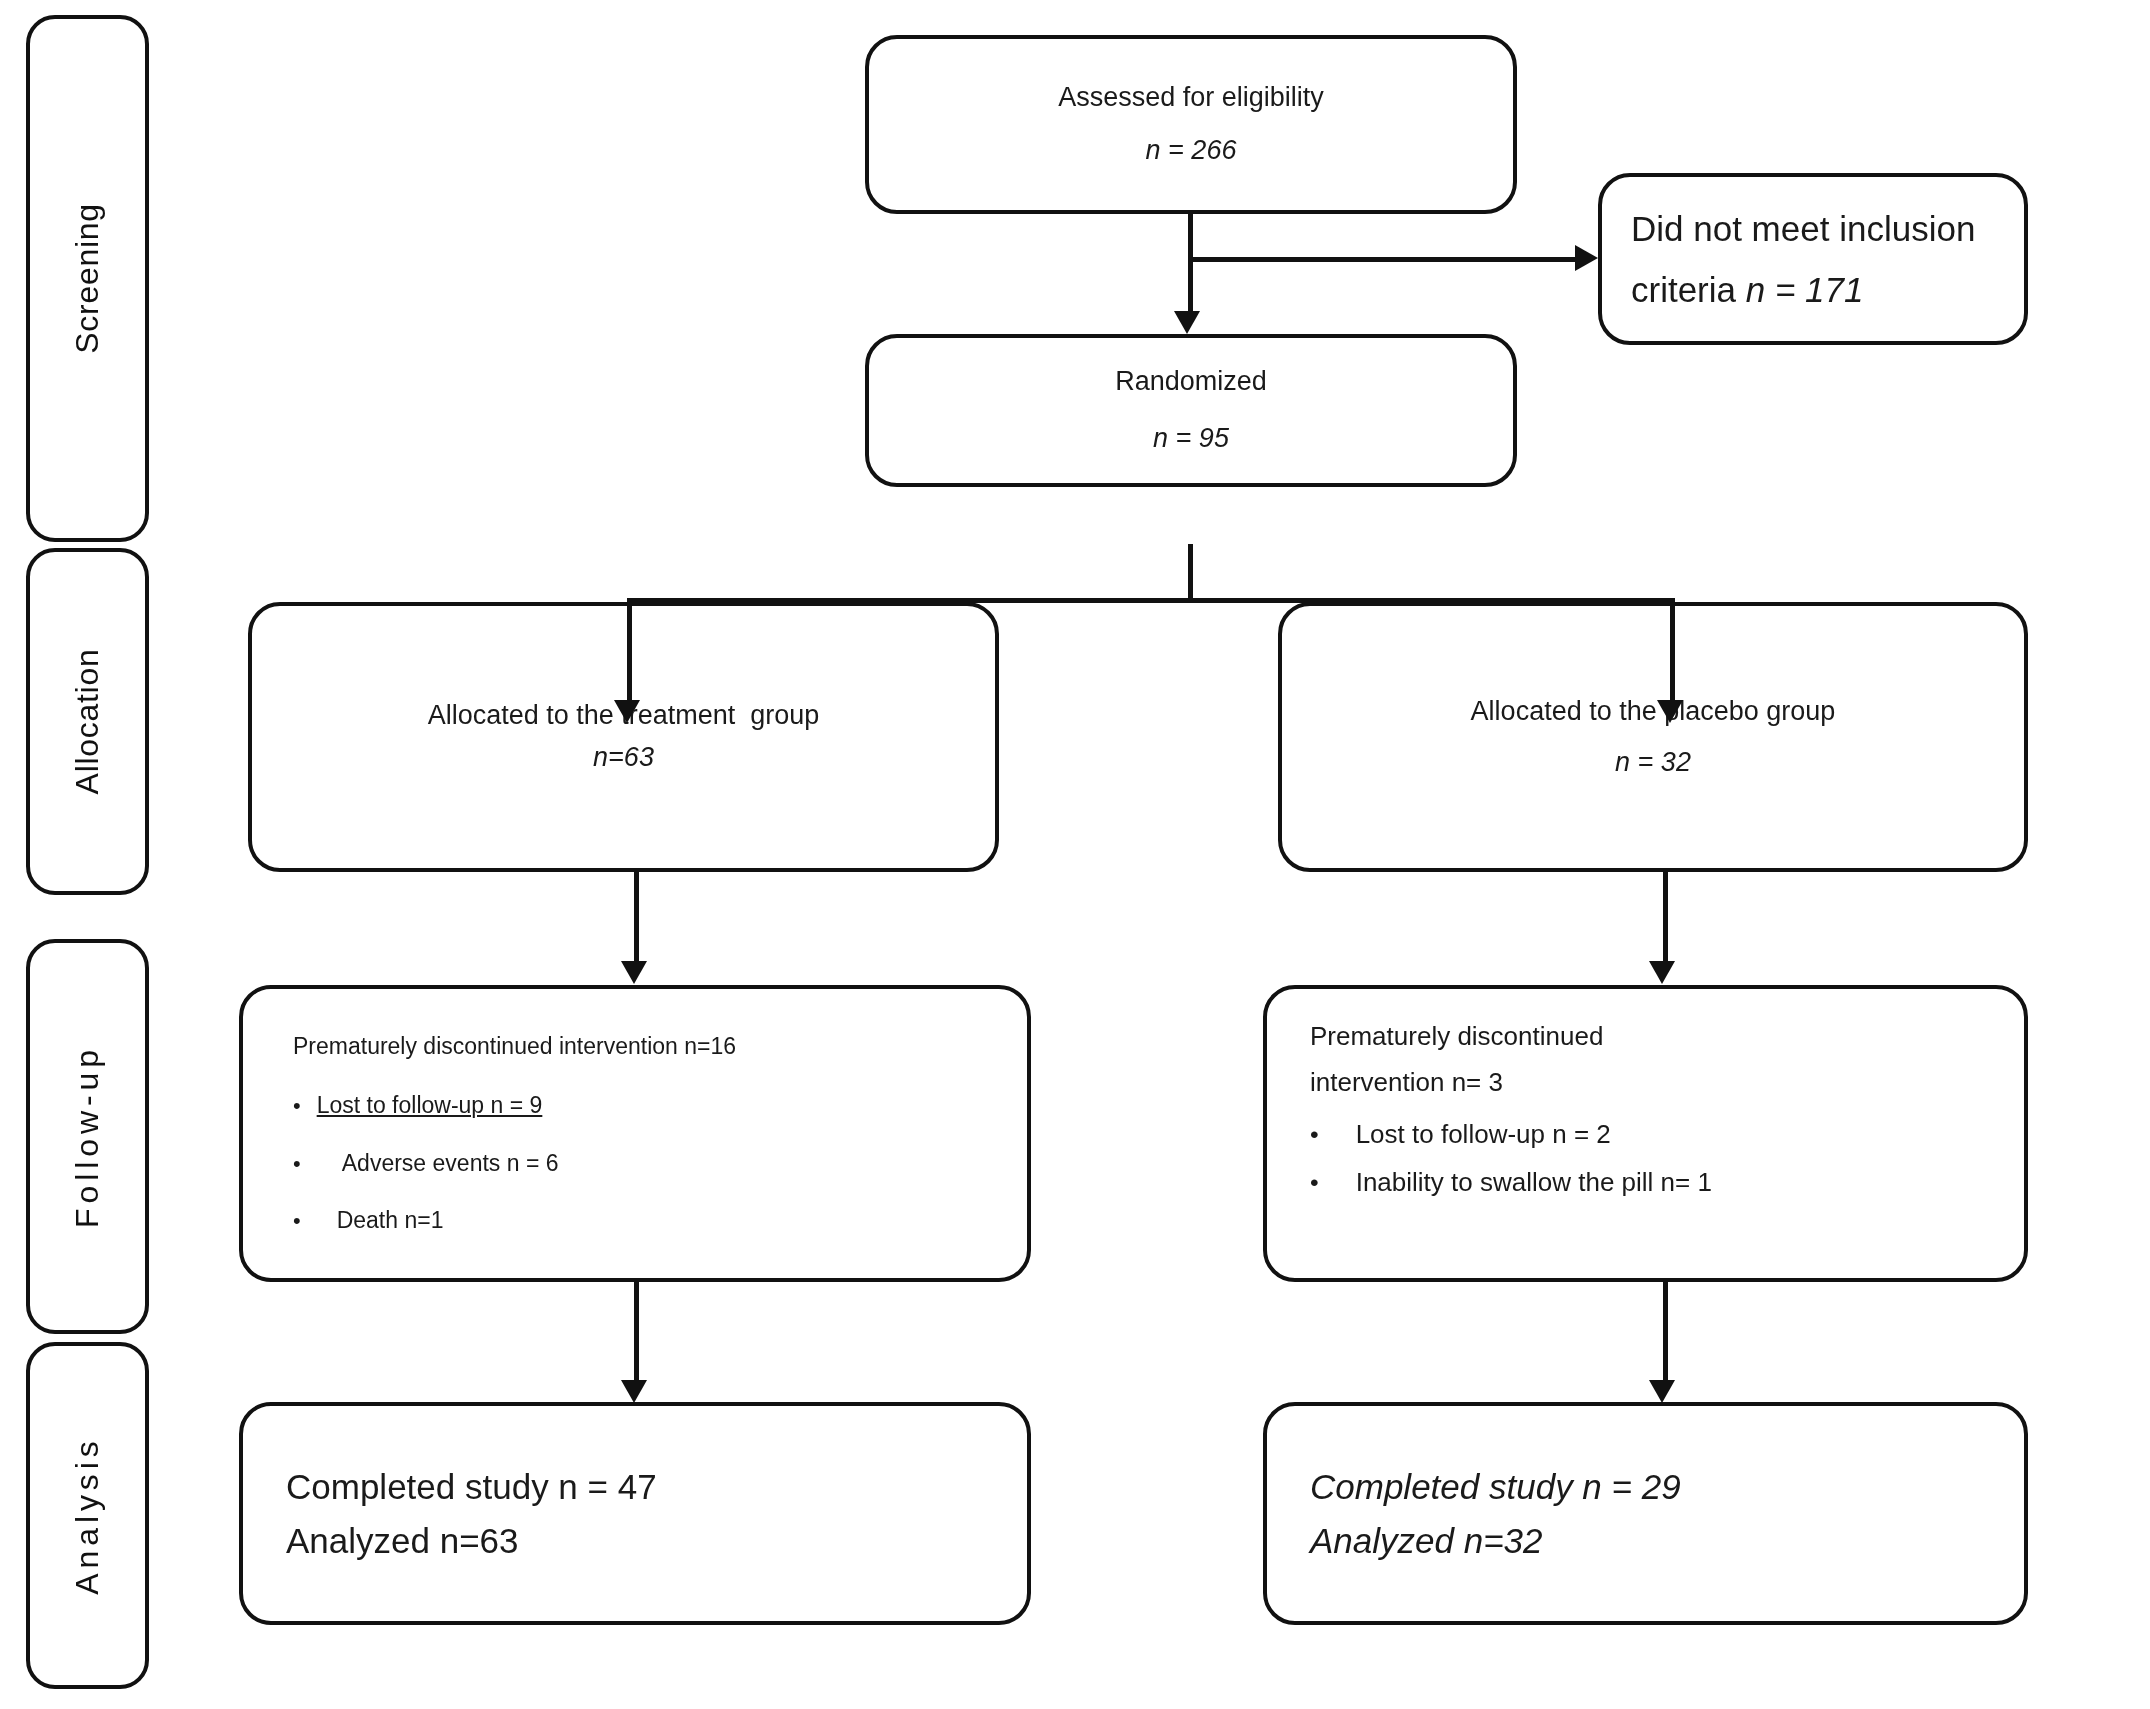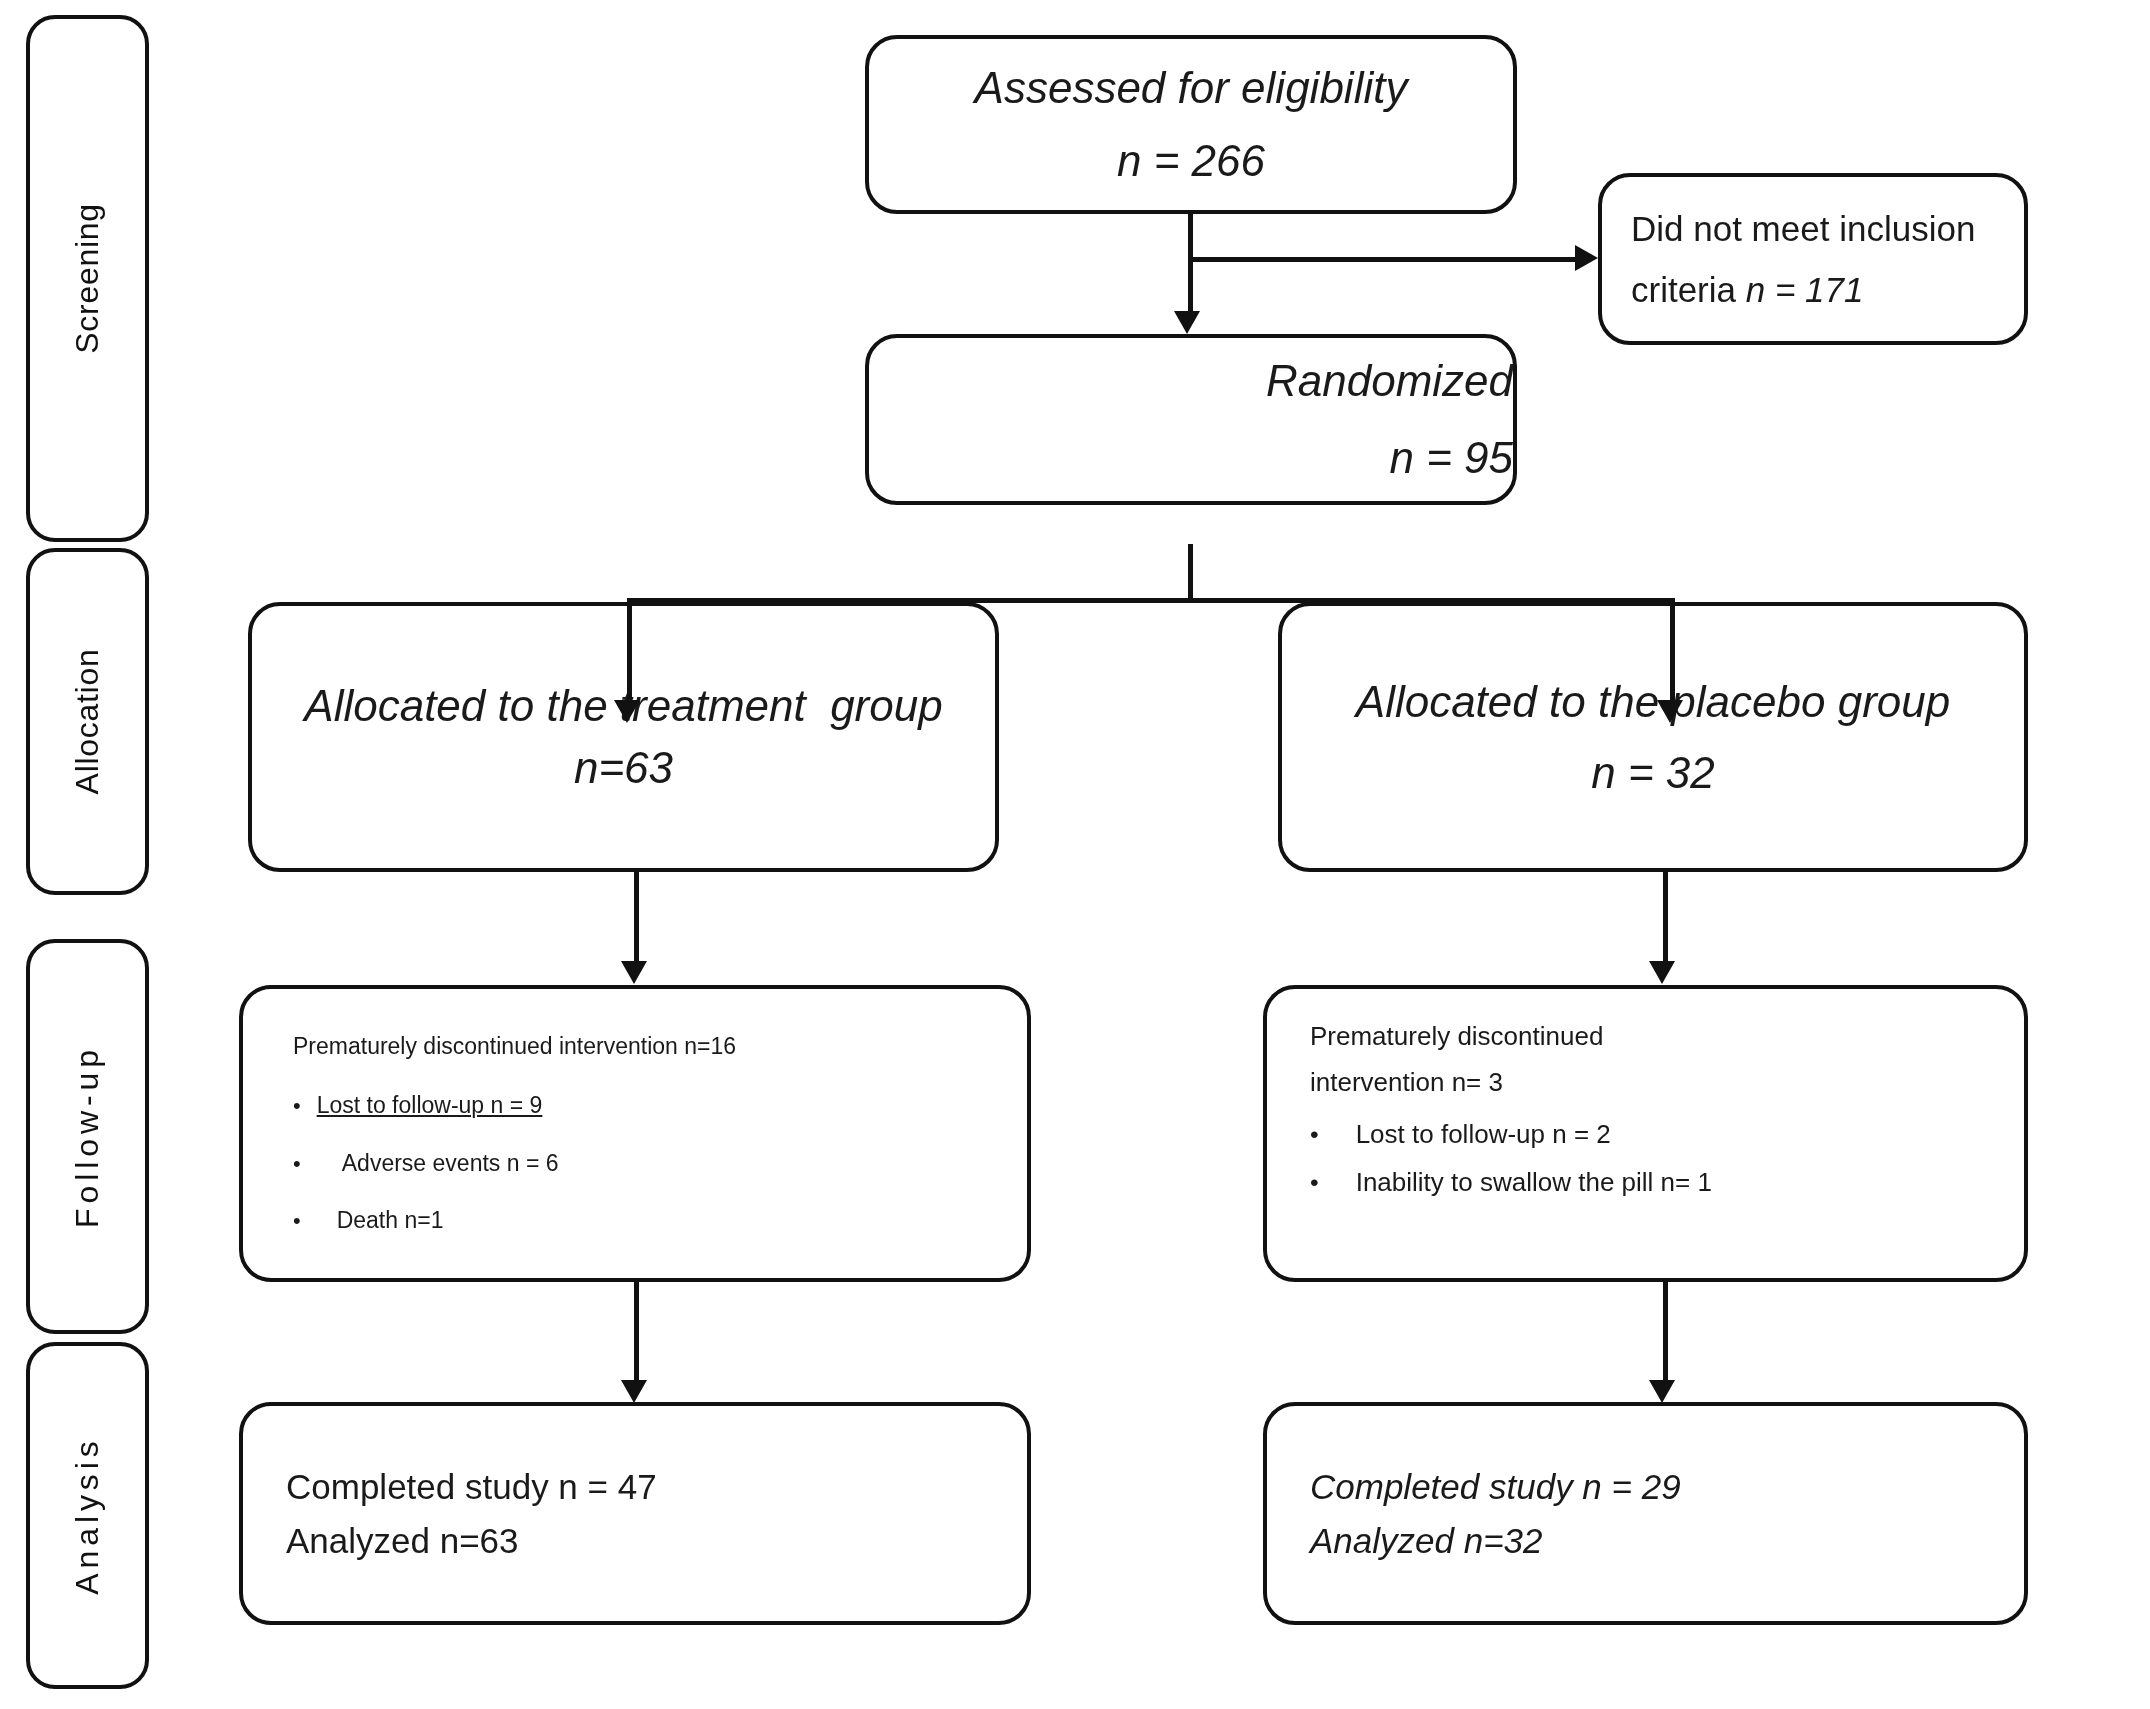--- a/index.html
+++ b/index.html
@@ -78,21 +78,21 @@
   }
   .arrowright {
     position: absolute;
     width: 0; height: 0;
     border-top: 13px solid transparent;
     border-bottom: 13px solid transparent;
     border-left: 23.6px solid #111111;
   }
 
   
-  .t-big    { font-size: 44px; font-style: italic; }
+  .t-big    { font-size: 27px; }
   .t-mid    { font-size: 35px; }
   .t-small  { font-size: 26px; }
   .t-tiny   { font-size: 23px; }
 
   
   .bul {
     display: flex;
     align-items: baseline;
   }
   .bul .dot {
@@ -129,21 +129,21 @@
   <div class="node center" style="left:865px; top:35px; width:652px; height:179px;">
     <span class="line t-big">Assessed for eligibility</span>
     <span class="line t-big it" style="margin-top:21px;">n = 266</span>
   </div>
 
   <div class="node leftal" style="left:1598px; top:173px; width:430px; height:172px; padding:12px 29px;">
     <span class="line t-mid">Did not meet inclusion</span>
     <span class="line t-mid" style="margin-top:19.4px;"><span>criteria </span><span class="it">n = 171</span></span>
   </div>
 
-  <div class="node center" style="left:865px; top:334px; width:652px; height:171px;align-items:flex-end;">
+  <div class="node center" style="left:865px; top:334px; width:652px; height:153px;">
     <span class="line t-big">Randomized</span>
     <span class="line t-big it" style="margin-top:25px;">n = 95</span>
   </div>
 
   <div class="node center" style="left:248px; top:602px; width:751px; height:270px;">
     <span class="line t-big">Allocated to the treatment  group</span>
     <span class="line t-big it" style="margin-top:9.7px;">n=63</span>
   </div>
 
   <div class="node center" style="left:1278px; top:602px; width:750px; height:270px;">

